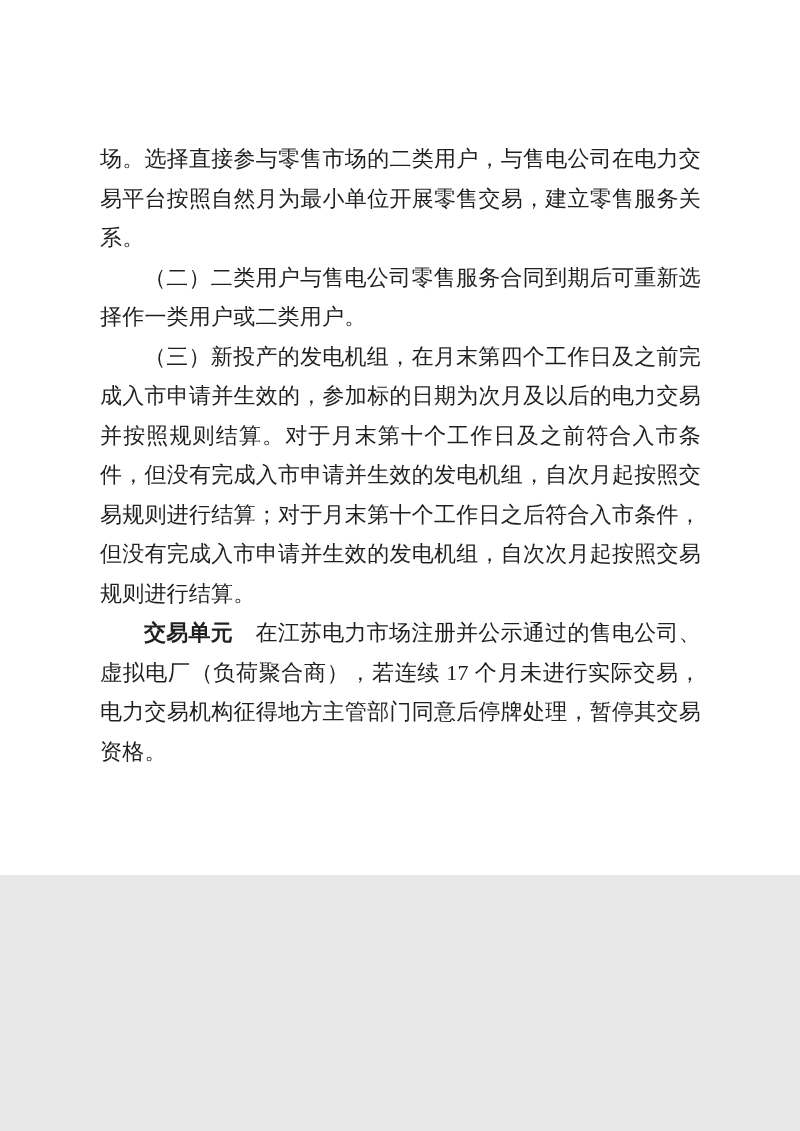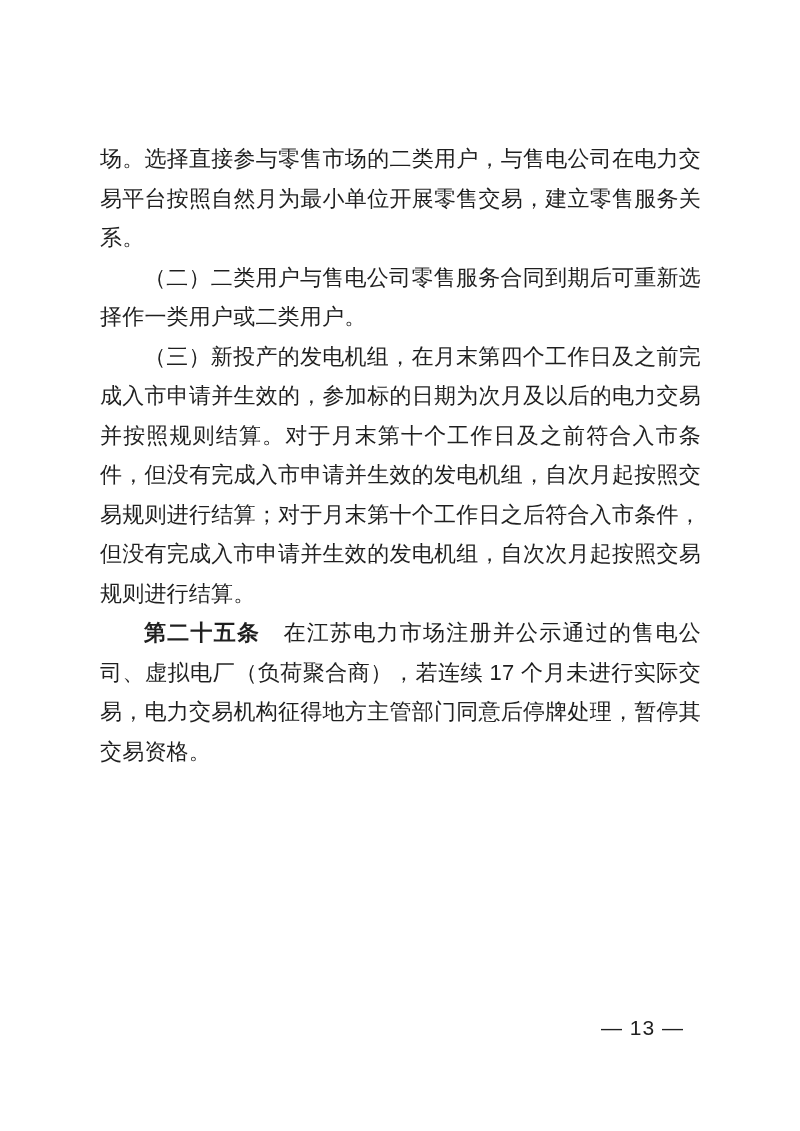--- a/index.html
+++ b/index.html
@@ -3,24 +3,24 @@
 <meta charset="utf-8">
 <style>
   html, body {
     margin: 0;
     padding: 0;
     background: #e8e8e8;
   }
   .page {
     position: relative;
     width: 800px;
-    height: 1131px;
+    height: 875px;
     margin: 0 auto;
     background: #ffffff;
-    font-family: Liberation Sans, sans-serif;
+    font-family: Liberation Serif, serif;
     color: #1f1f1f;
     overflow: hidden;
   }
   .content {
     position: absolute;
     left: 100px;
     top: 139px;
     width: 601px;
     font-size: 22px;
     line-height: 39.5px;
@@ -50,18 +50,18 @@
 </style>
 </head>
 <body>
 
 <div class="page">
   <div class="content">
     <p>场。选择直接参与零售市场的二类用户，与售电公司在电力交易平台按照自然月为最小单位开展零售交易，建立零售服务关系。</p>
     <p class="indent">（二）二类用户与售电公司零售服务合同到期后可重新选择作一类用户或二类用户。</p>
     <p class="indent">（三）新投产的发电机组，在月末第四个工作日及之前完成入市申请并生效的，参加标的日期为次月及以后的电力交易并按照规则结算。对于月末第十个工作日及之前符合入市条件，但没有完成入市申请并生效的发电机组，自次月起按照交易规则进行结算；对于月末第十个工作日之后符合入市条件，但没有完成入市申请并生效的发电机组，自次次月起按照交易规则进行结算。</p>
     <p class="indent">
-      <span class="article-lead">第二十五条　</span><span>在江苏电力市场注册并公示通过的售电公司、虚拟电厂（负荷聚合商），若连续 17 个月未进行实际交易，电力交易机构征得地方主管部门同意后停牌处理，暂停其交易资格。</span>
+      <span class="article-lead">交易单元　</span><span>在江苏电力市场注册并公示通过的售电公司、虚拟电厂（负荷聚合商），若连续 17 个月未进行实际交易，电力交易机构征得地方主管部门同意后停牌处理，暂停其交易资格。</span>
     </p>
   </div>
 
   <div class="page-number">— 13 —</div>
 </div>
 
 </body></html>

